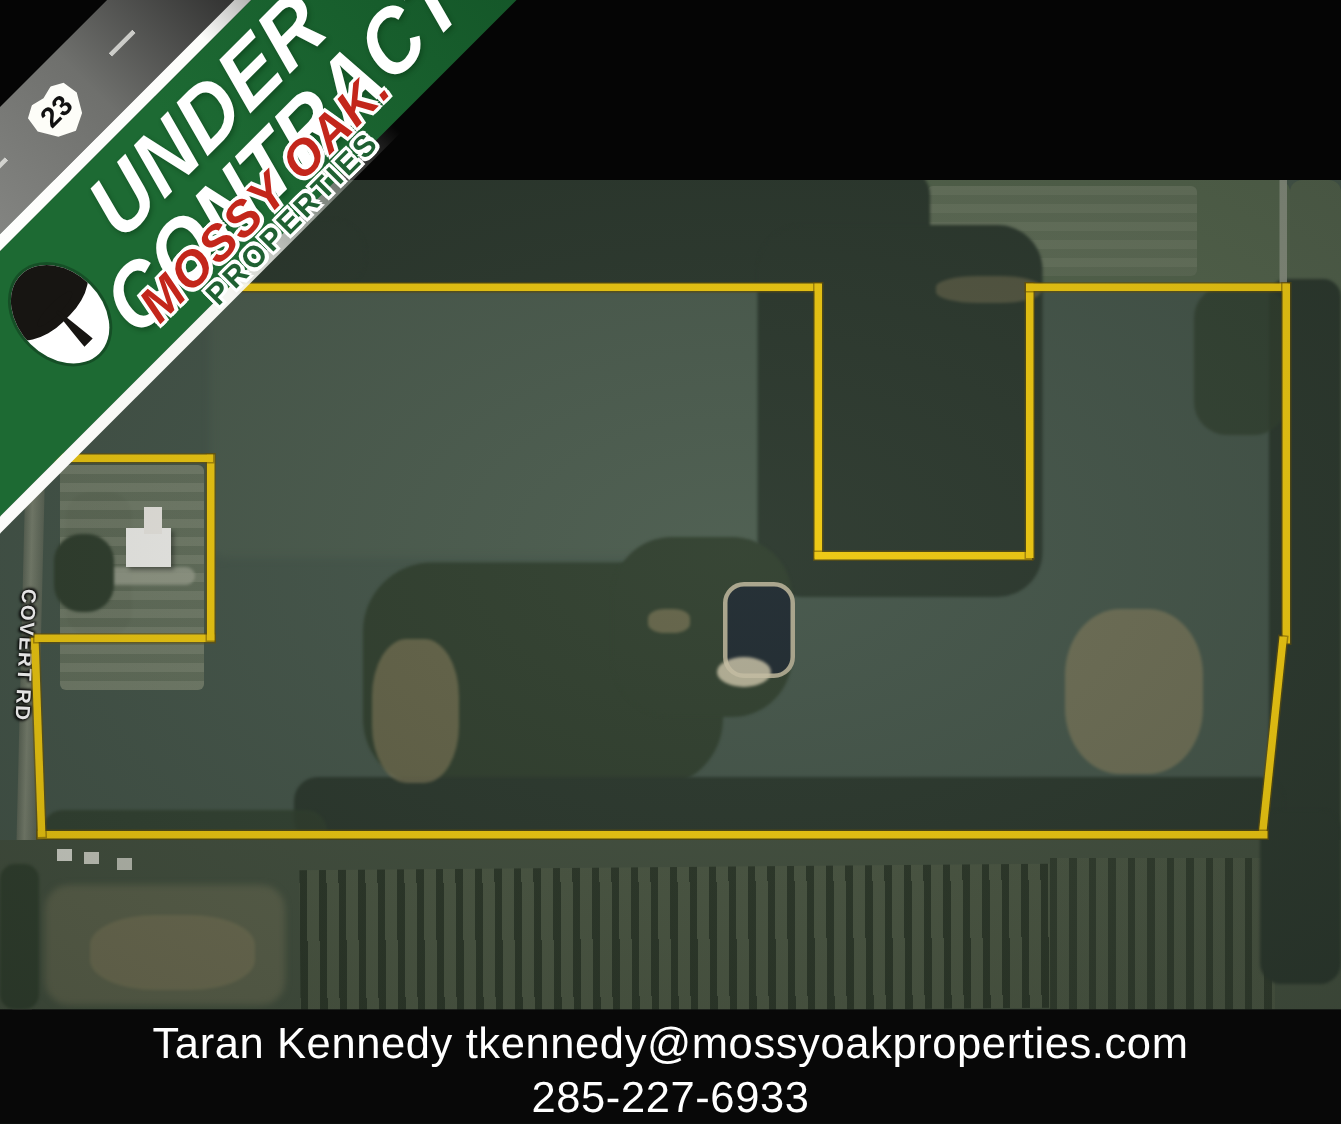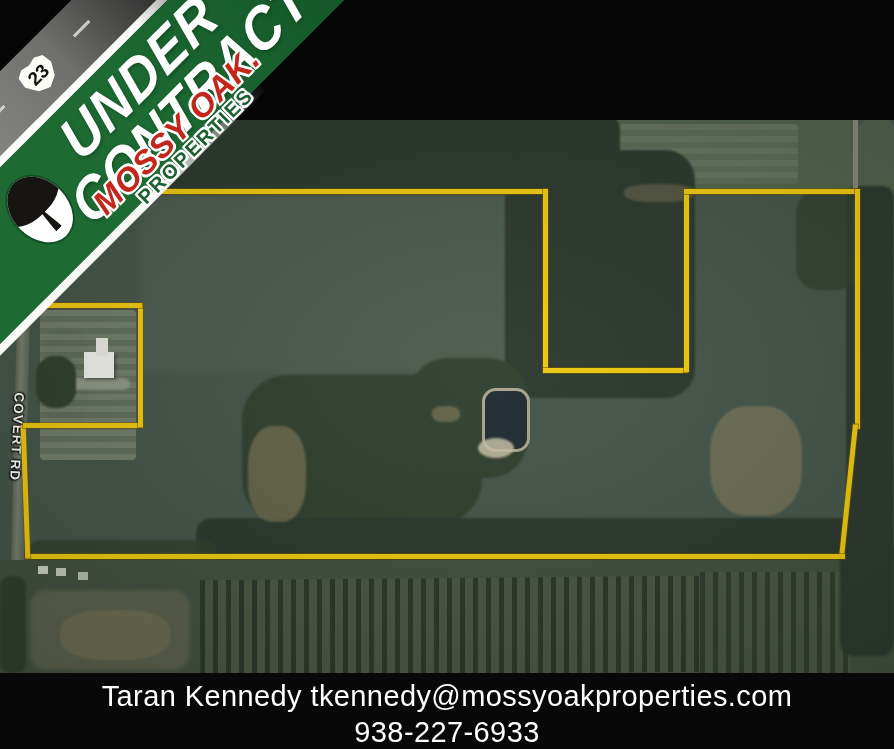--- a/index.html
+++ b/index.html
@@ -172,16 +172,16 @@
     <div class="brand-line" id="brand-main">MOSSY OAK.</div>
     <div class="brand-line" id="brand-sub">PROPERTIES</div>
   </div>
 
   <div id="bottom-bar">
     <div class="contact-line">
       <span>Taran Kennedy</span>
       <span> </span>
       <span>tkennedy@mossyoakproperties.com</span>
     </div>
-    <div class="contact-line">938-227-6933</div>
+    <div class="contact-line">285-227-6933</div>
   </div>
 
 </div>
 
 </body></html>

